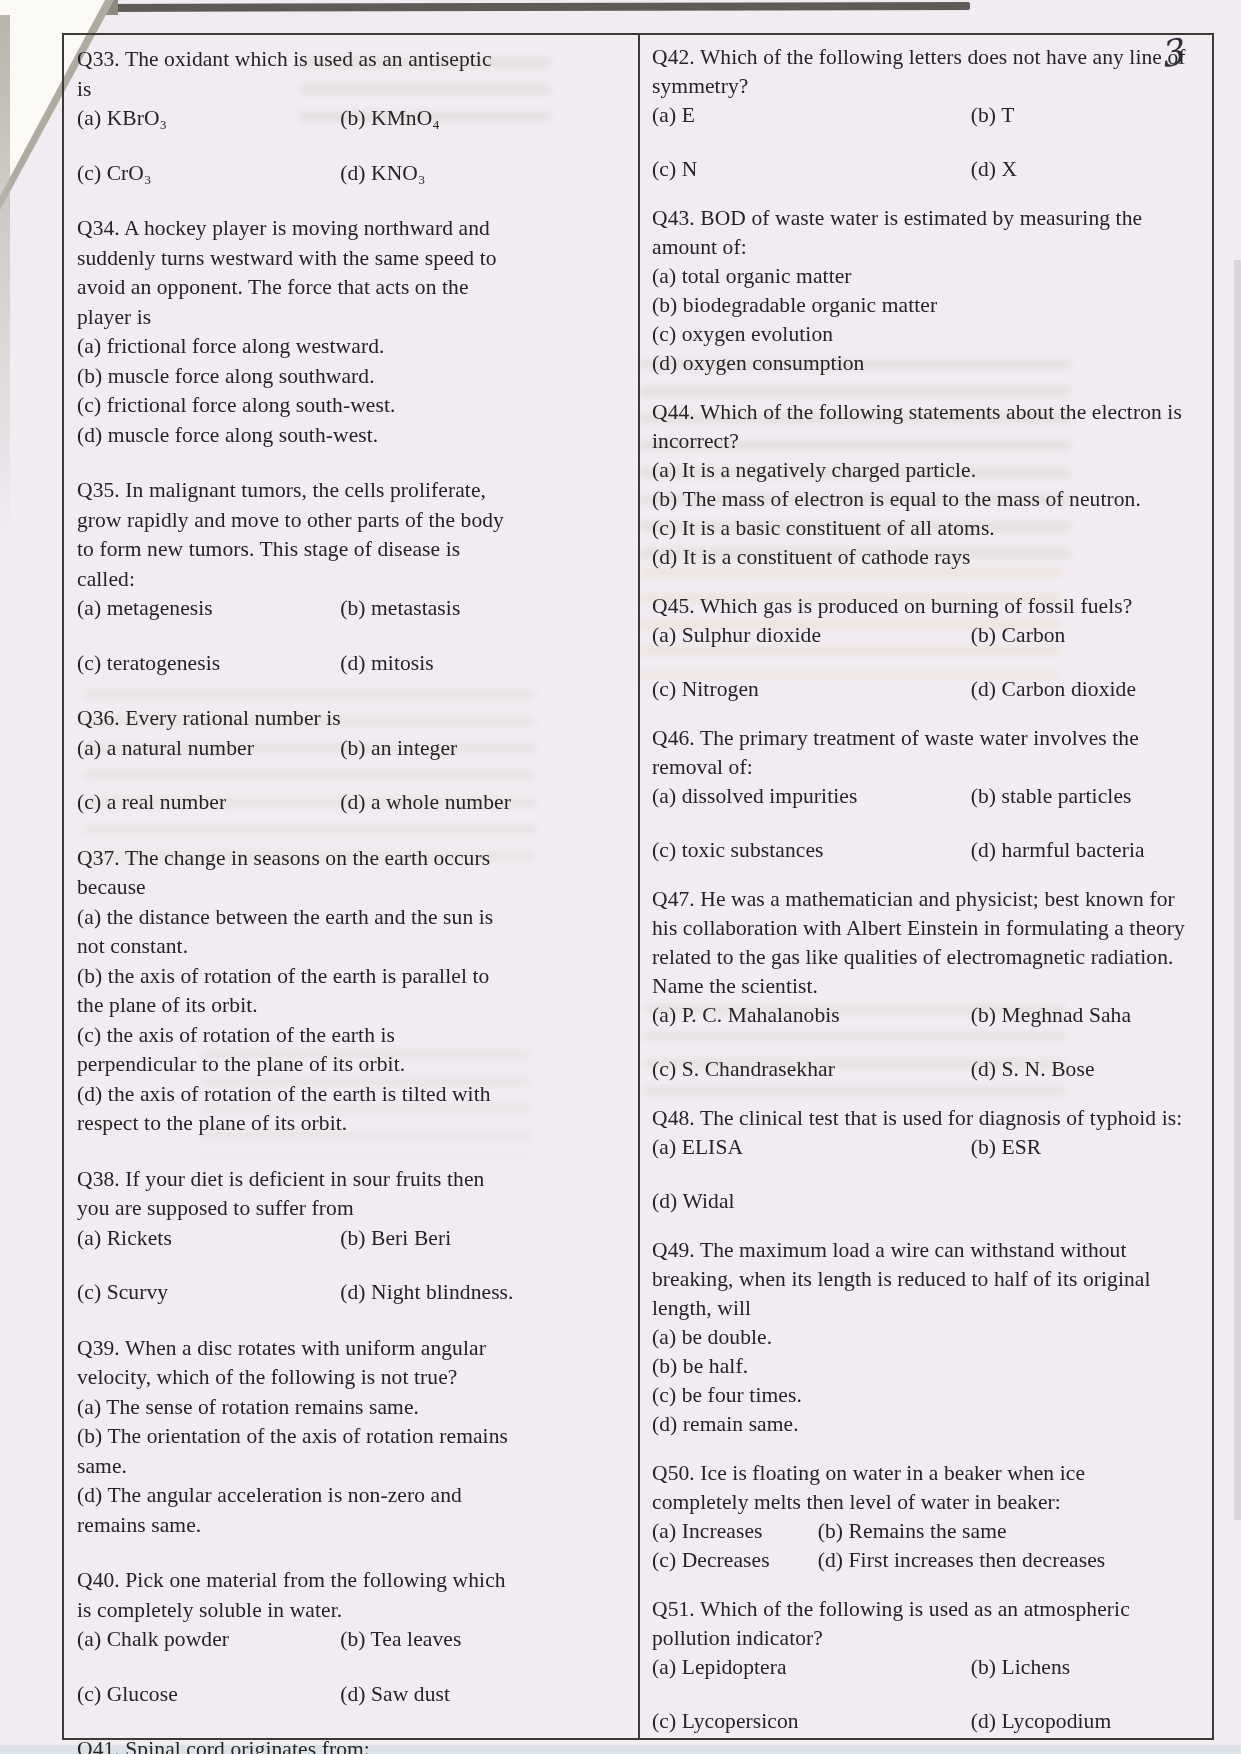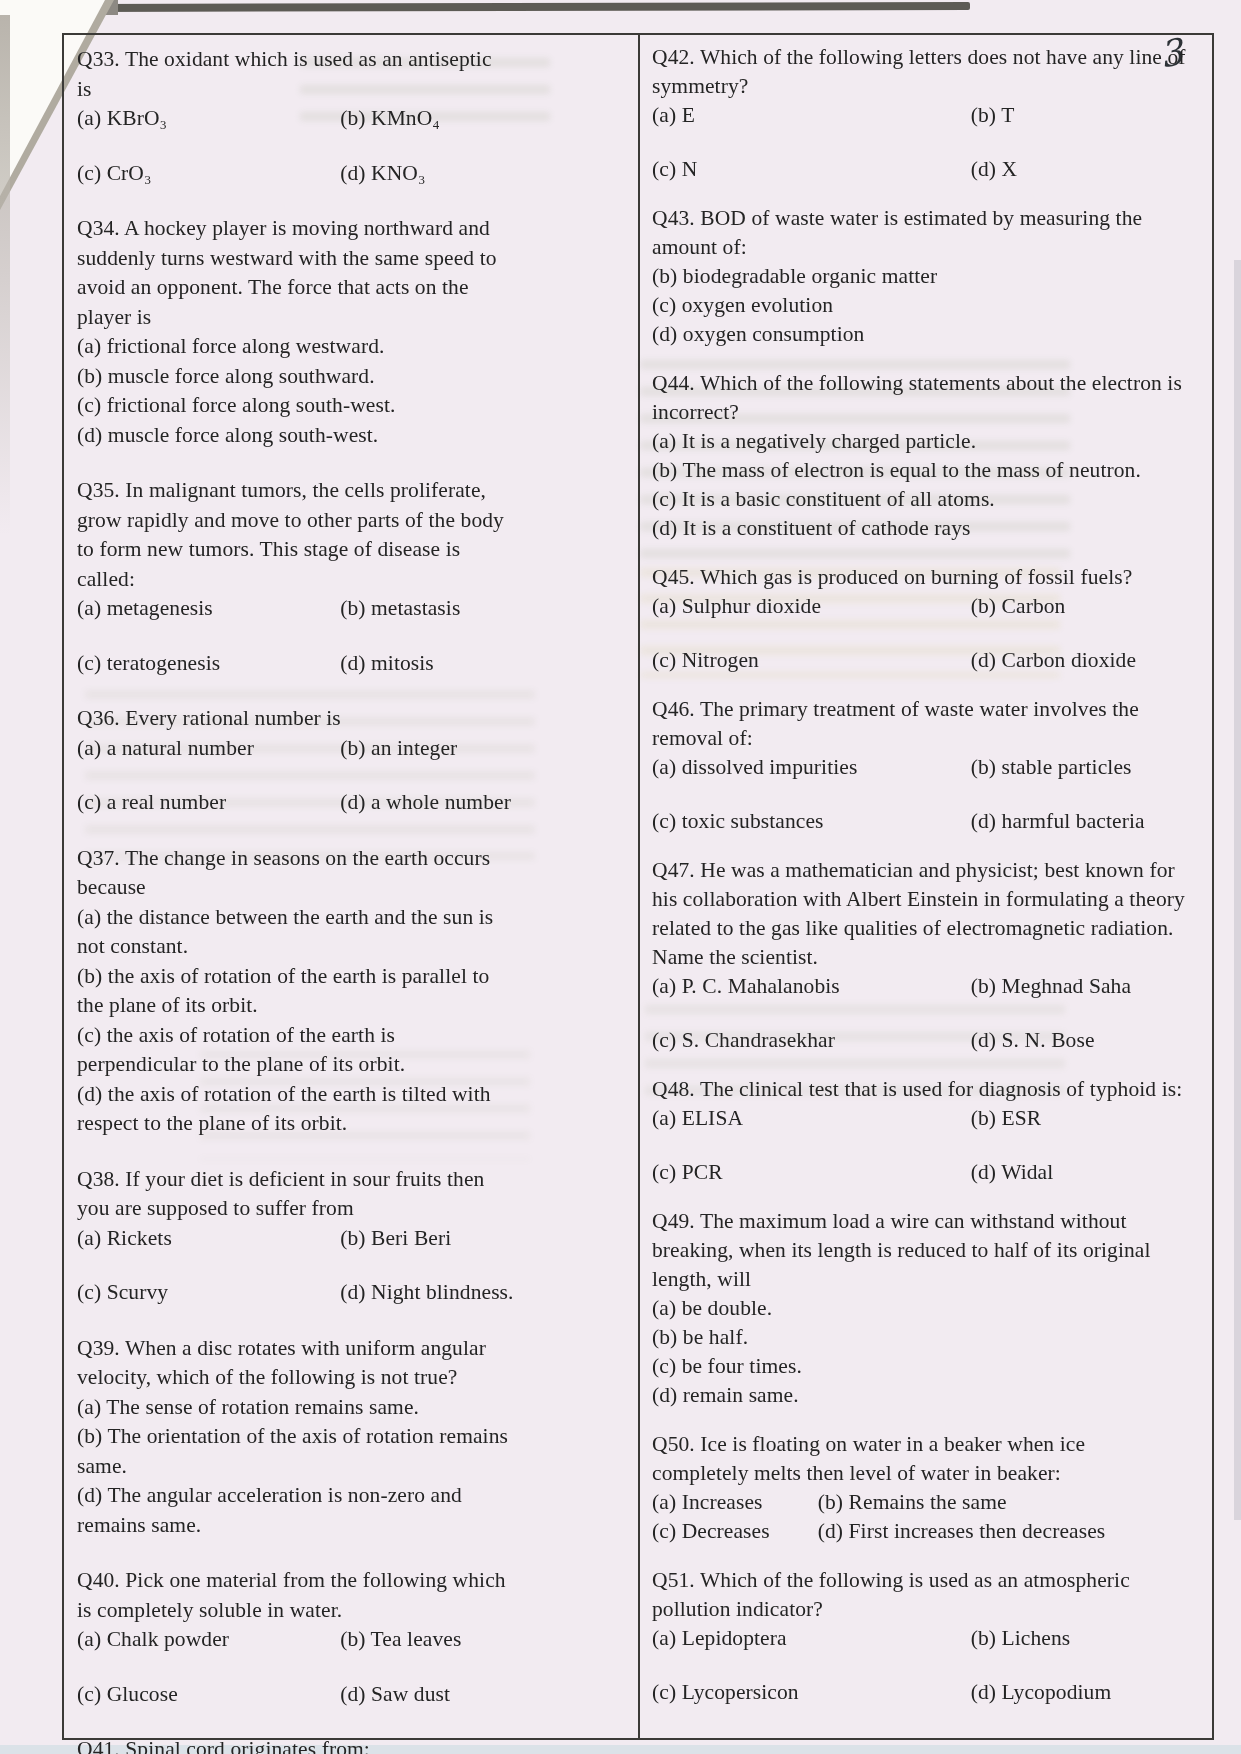--- a/index.html
+++ b/index.html
@@ -150,20 +150,21 @@
           <div class="opts-grid">
             <div class="opt"><span>(a)</span> <span>E</span></div>
             <div class="opt"><span>(b)</span> <span>T</span></div>
             <div class="opt"><span>(c)</span> <span>N</span></div>
             <div class="opt"><span>(d)</span> <span>X</span></div>
           </div>
         </div>
         <div class="q">
           <p class="q-text"><span>Q43.</span> <span>BOD of waste water is estimated by measuring the amount of:</span></p>
           <div class="opts-list">
+            <div class="opt"><span>(a)</span> <span>total organic matter</span></div>
             <div class="opt"><span>(b)</span> <span>biodegradable organic matter</span></div>
             <div class="opt"><span>(c)</span> <span>oxygen evolution</span></div>
             <div class="opt"><span>(d)</span> <span>oxygen consumption</span></div>
           </div>
         </div>
         <div class="q">
           <p class="q-text"><span>Q44.</span> <span>Which of the following statements about the electron is incorrect?</span></p>
           <div class="opts-list">
             <div class="opt"><span>(a)</span> <span>It is a negatively charged particle.</span></div>
             <div class="opt"><span>(b)</span> <span>The mass of electron is equal to the mass of neutron.</span></div>
@@ -196,21 +197,20 @@
             <div class="opt"><span>(b)</span> <span>Meghnad Saha</span></div>
             <div class="opt"><span>(c)</span> <span>S. Chandrasekhar</span></div>
             <div class="opt"><span>(d)</span> <span>S. N. Bose</span></div>
           </div>
         </div>
         <div class="q">
           <p class="q-text"><span>Q48.</span> <span>The clinical test that is used for diagnosis of typhoid is:</span></p>
           <div class="opts-grid">
             <div class="opt"><span>(a)</span> <span>ELISA</span></div>
             <div class="opt"><span>(b)</span> <span>ESR</span></div>
-            <div class="opt"><span>(c)</span> <span>PCR</span></div>
             <div class="opt"><span>(d)</span> <span>Widal</span></div>
           </div>
         </div>
         <div class="q">
           <p class="q-text"><span>Q49.</span> <span>The maximum load a wire can withstand without breaking, when its length is reduced to half of its original length, will</span></p>
           <div class="opts-list">
             <div class="opt"><span>(a)</span> <span>be double.</span></div>
             <div class="opt"><span>(b)</span> <span>be half.</span></div>
             <div class="opt"><span>(c)</span> <span>be four times.</span></div>
             <div class="opt"><span>(d)</span> <span>remain same.</span></div>

